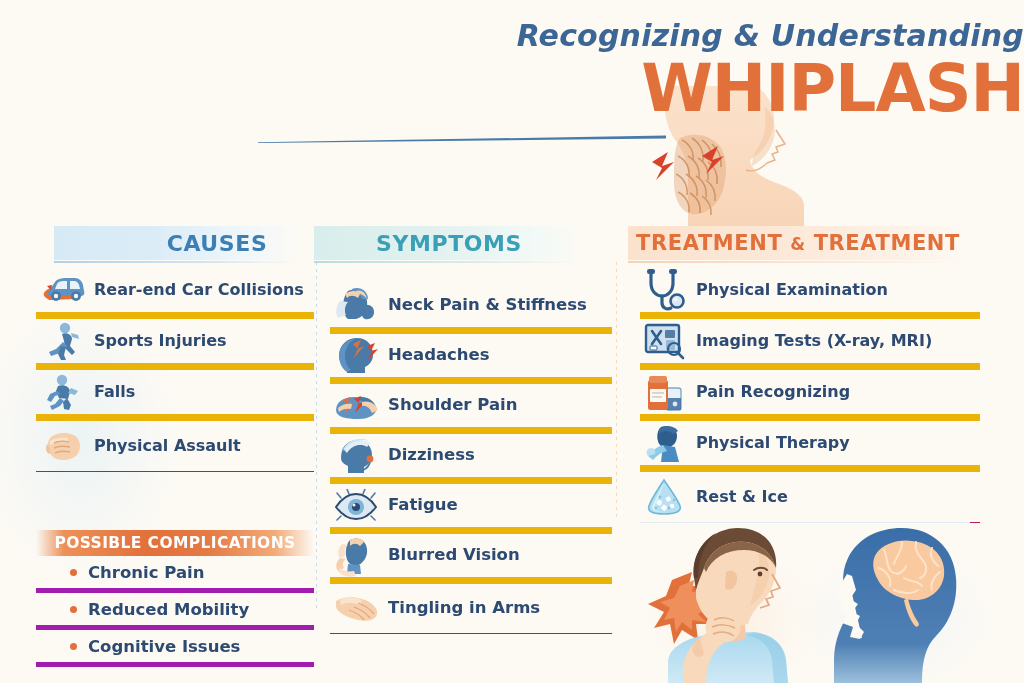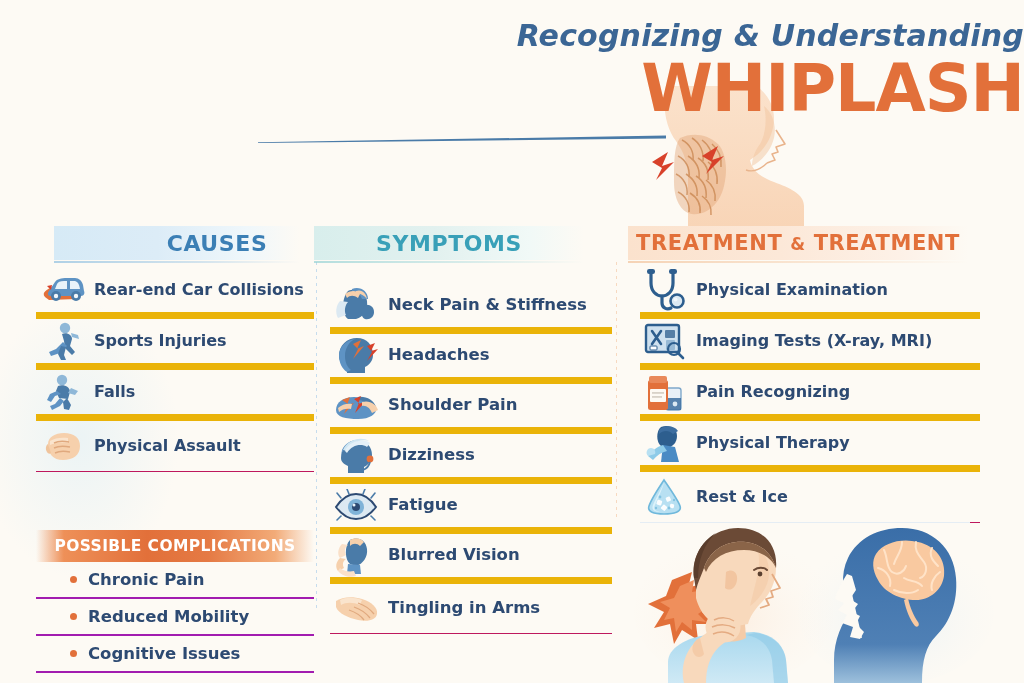--- a/index.html
+++ b/index.html
@@ -174,41 +174,41 @@
 
   
   #complications {
     position: absolute;
     left: 36px;
     top: 530px;
     width: 278px;
     z-index: 4;
   }
   #comp-band {
-    height: 32px;
+    height: 26px;
     background: linear-gradient(90deg, #f6f0e6 0%, #ec8a50 12%, #e2703a 45%, #e8norm 60%, #f3b183 88%, rgba(253,250,244,0) 100%);
     background: linear-gradient(90deg, rgba(253,250,244,0) 0%, #ee9058 10%, #e2703a 40%, #e57a44 62%, #f2ab78 86%, rgba(253,250,244,0) 100%);
     display: flex;
     align-items: center;
     justify-content: center;
   }
   #comp-band .band-label {
     position: static;
     transform: none;
     color: #ffffff;
     font-family: "DejaVu Sans", sans-serif;
     font-weight: bold;
     font-size: 15.5px;
     letter-spacing: 0.4px;
   }
   .comp-row {
     display: flex;
     align-items: center;
     height: 37px;
-    border-bottom: 2px solid #a21caf;
+    border-bottom: 5px solid #a21caf;
     padding-left: 34px;
     text-align: right;
   }
   .bullet {
     width: 7px; height: 7px;
     border-radius: 50%;
     background: #e2703a;
     margin-right: 11px;
     flex: 0 0 auto;
   }

